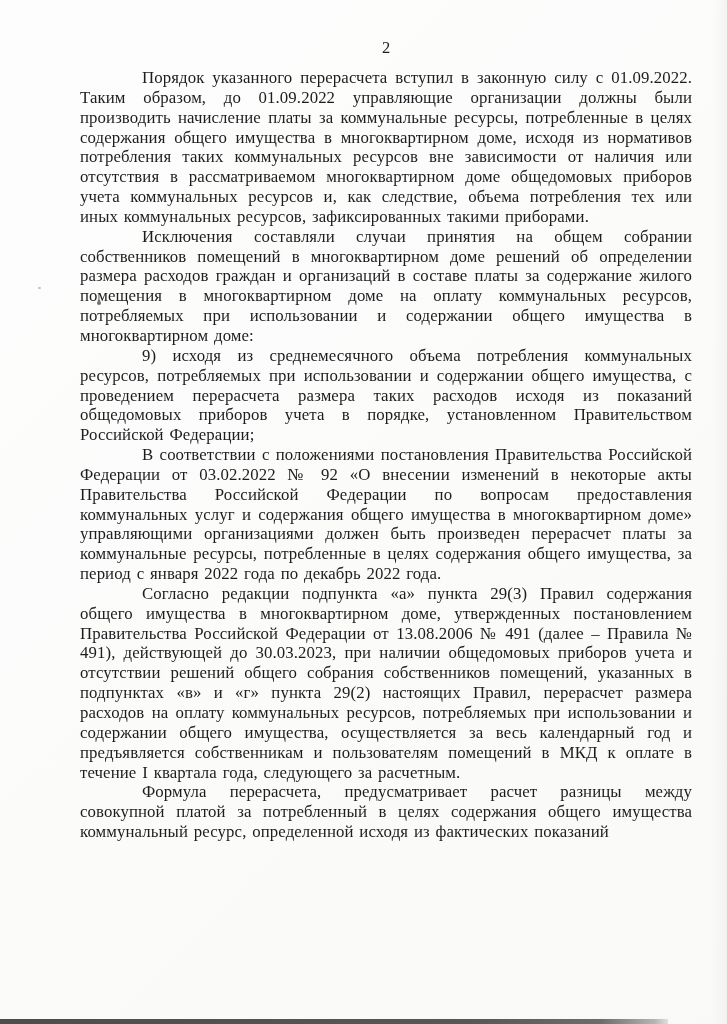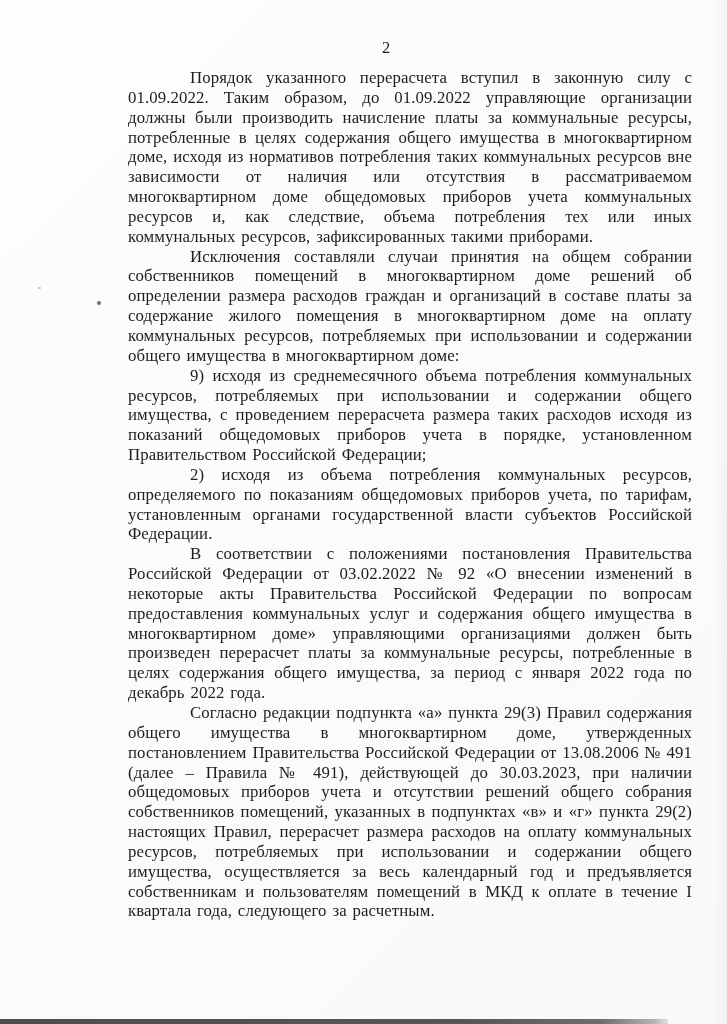--- a/index.html
+++ b/index.html
@@ -23,21 +23,21 @@
   }
   .body-text p {
     margin: 0;
     font-size: 16.8px;
     line-height: 19.85px;
     text-align: justify;
     text-align-last: left;
     letter-spacing: 0.1px;
     word-spacing: 1.5px;
   }
-  .body-text p.indent { text-indent: 62px; margin-left: 48px; }
+  .body-text p.indent { text-indent: 62px; }
   
   .scan-bar-bottom {
     position: absolute;
     left: 0;
     bottom: 0;
     width: 668px;
     height: 5px;
     background: linear-gradient(to right, #4d4d4d 0%, #575757 70%, #6d6d6d 90%, #b5b5b5 98%, #e0e0e0 100%);
   }
   .scan-speck {
@@ -58,22 +58,22 @@
 </head>
 <body>
 
 <div class="page">
   <div class="page-number">2</div>
 
   <div class="body-text">
     <p class="indent">Порядок указанного перерасчета вступил в законную силу с 01.09.2022. Таким образом, до 01.09.2022 управляющие организации должны были производить начисление платы за коммунальные ресурсы, потребленные в целях содержания общего имущества в многоквартирном доме, исходя из нормативов потребления таких коммунальных ресурсов вне зависимости от наличия или отсутствия в рассматриваемом многоквартирном доме общедомовых приборов учета коммунальных ресурсов и, как следствие, объема потребления тех или иных коммунальных ресурсов, зафиксированных такими приборами.</p>
     <p class="indent">Исключения составляли случаи принятия на общем собрании собственников помещений в многоквартирном доме решений об определении размера расходов граждан и организаций в составе платы за содержание жилого помещения в многоквартирном доме на оплату коммунальных ресурсов, потребляемых при использовании и содержании общего имущества в многоквартирном доме:</p>
     <p class="indent">9) исходя из среднемесячного объема потребления коммунальных ресурсов, потребляемых при использовании и содержании общего имущества, с проведением перерасчета размера таких расходов исходя из показаний общедомовых приборов учета в порядке, установленном Правительством Российской Федерации;</p>
-    <p class="indent">2) исходя из объема потребления коммунальных ресурсов, определяемого по показаниям общедомовых приборов учета, по тарифам, установленным органами государственной власти субъектов Российской Федерации.</p>
     <p class="indent">В соответствии с положениями постановления Правительства Российской Федерации от 03.02.2022 № 92 «О внесении изменений в некоторые акты Правительства Российской Федерации по вопросам предоставления коммунальных услуг и содержания общего имущества в многоквартирном доме» управляющими организациями должен быть произведен перерасчет платы за коммунальные ресурсы, потребленные в целях содержания общего имущества, за период с января 2022 года по декабрь 2022 года.</p>
     <p class="indent">Согласно редакции подпункта «а» пункта 29(3) Правил содержания общего имущества в многоквартирном доме, утвержденных постановлением Правительства Российской Федерации от 13.08.2006 № 491 (далее – Правила № 491), действующей до 30.03.2023, при наличии общедомовых приборов учета и отсутствии решений общего собрания собственников помещений, указанных в подпунктах «в» и «г» пункта 29(2) настоящих Правил, перерасчет размера расходов на оплату коммунальных ресурсов, потребляемых при использовании и содержании общего имущества, осуществляется за весь календарный год и предъявляется собственникам и пользователям помещений в МКД к оплате в течение I квартала года, следующего за расчетным.</p>
+    <p class="indent">Формула перерасчета, предусматривает расчет разницы между совокупной платой за потребленный в целях содержания общего имущества коммунальный ресурс, определенной исходя из фактических показаний</p>
   </div>
 
   <div class="scan-speck speck-1"></div>
   <div class="scan-speck speck-2"></div>
   <div class="edge-shade-right"></div>
   <div class="scan-bar-bottom"></div>
 </div>
 
 </body></html>

